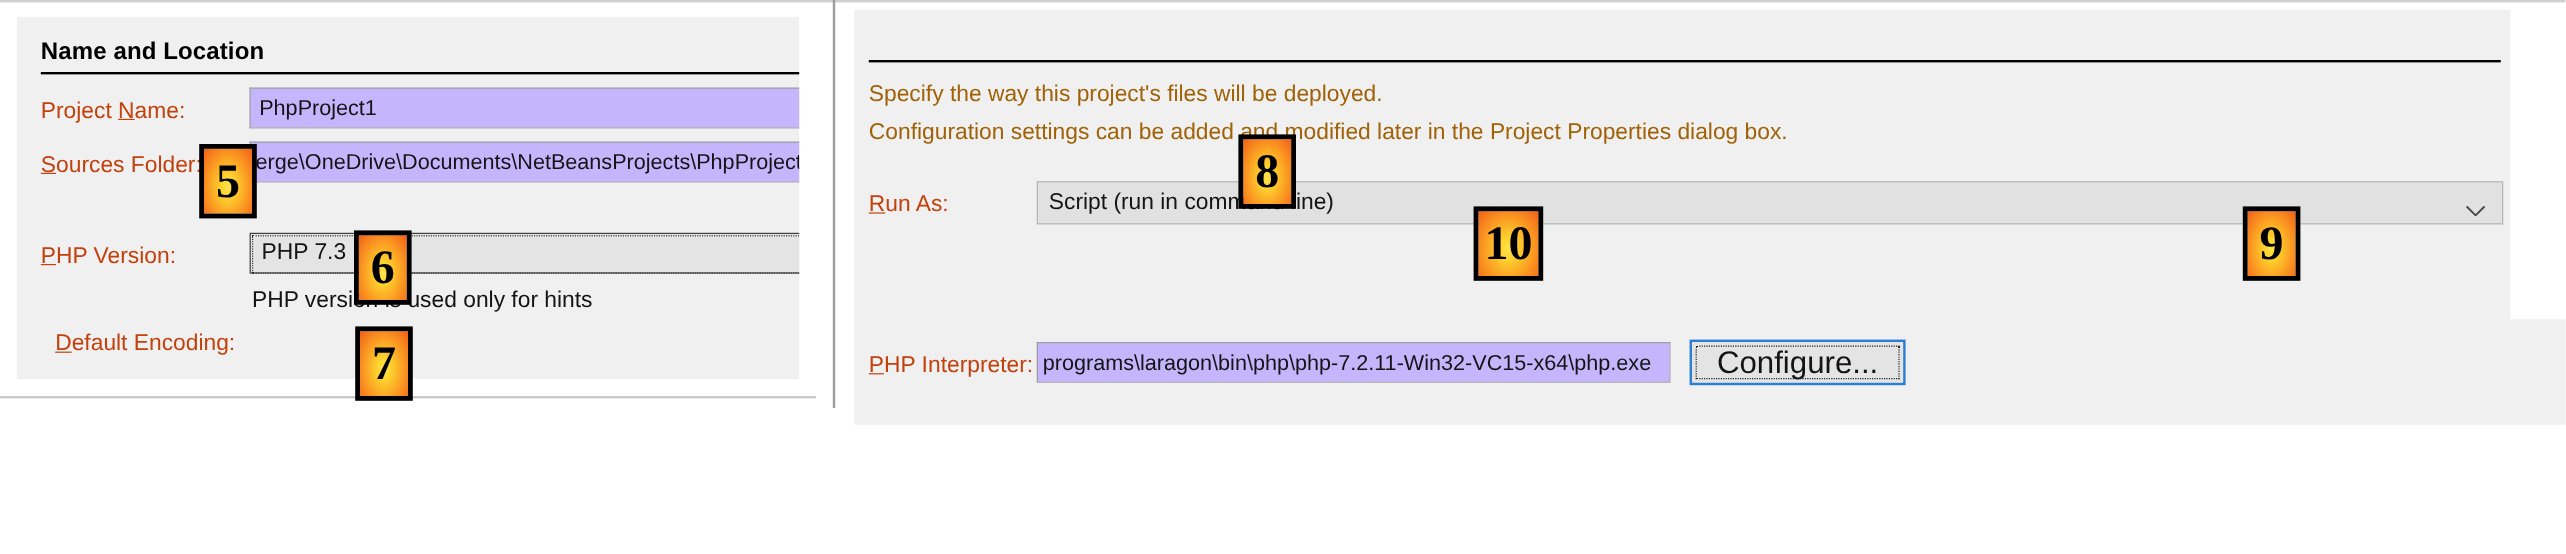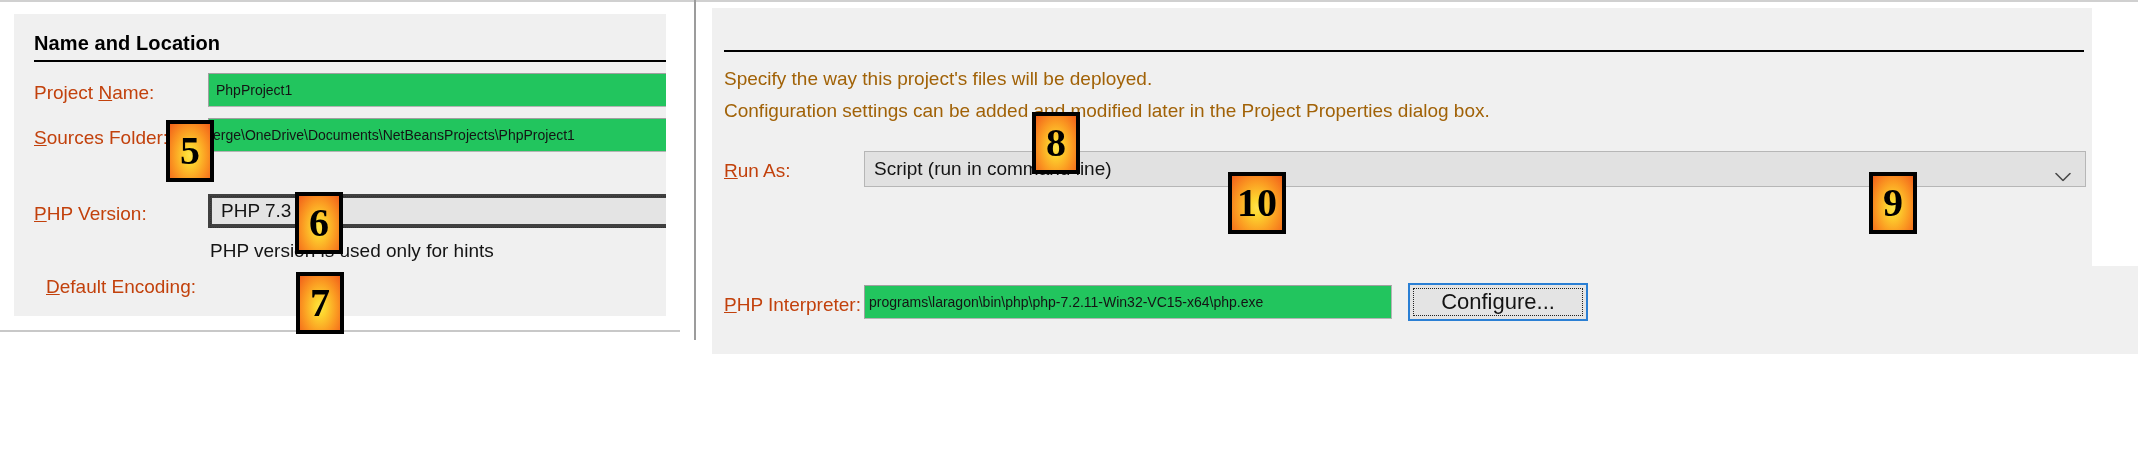--- a/index.html
+++ b/index.html
@@ -33,52 +33,52 @@
   .lbl{
     position:absolute;font-size:19px;color:#c2410c;white-space:nowrap;
   }
   .lbl u{text-decoration:underline;text-underline-offset:1px;}
   .para{position:absolute;font-size:19px;color:#a16207;white-space:nowrap;}
   .hint{position:absolute;font-size:19px;color:#141414;white-space:nowrap;}
 
   
   .field{
     position:absolute;box-sizing:border-box;
-    background:#22c55e;border:1px solid #b4b4b4;
+    background:#c4b5fd;border:1px solid #b4b4b4;
     border-top-color:#a0a0a0;border-left-color:#a0a0a0;
-    font-size:14px;color:#141414;
+    font-size:18px;color:#141414;
     display:flex;align-items:center;
     padding-left:7px;white-space:nowrap;overflow:hidden;
   }
   .field.clipped{padding-left:0;}
   .combo{
     position:absolute;box-sizing:border-box;
     background:#e1e1e1;border:1px solid #b6b6b6;
     font-size:19px;color:#141414;
     display:flex;align-items:center;
     padding-left:9px;white-space:nowrap;overflow:hidden;
   }
   .combo .chev{
     position:absolute;right:14px;top:50%;transform:translateY(-50%);
     width:16px;height:9px;
   }
   
   .combo.focused{
-    background:#e4e4e4;border:4px solid #404040;
+    background:#e4e4e4;border:1px solid #404040;
   }
   .dotted-focus{
     position:absolute;border:1px dotted #333;pointer-events:none;
   }
 
   
   .btn{
     position:absolute;box-sizing:border-box;
     background:#e4e4e4;border:2px solid #2a7fd4;
     display:flex;align-items:center;justify-content:center;
-    font-size:22px;color:#141414;white-space:nowrap;
+    font-size:26px;color:#141414;white-space:nowrap;
   }
   .btn .inner-dotted{
     position:absolute;left:3px;top:3px;right:3px;bottom:3px;
     border:1px dotted #222;
   }
 
   
   .badge{
     position:absolute;box-sizing:border-box;
     border:4px solid #000;

